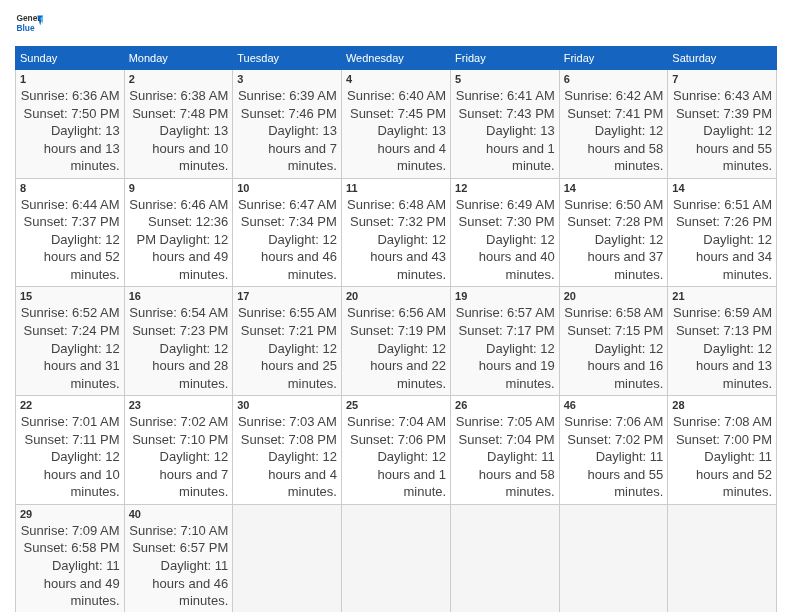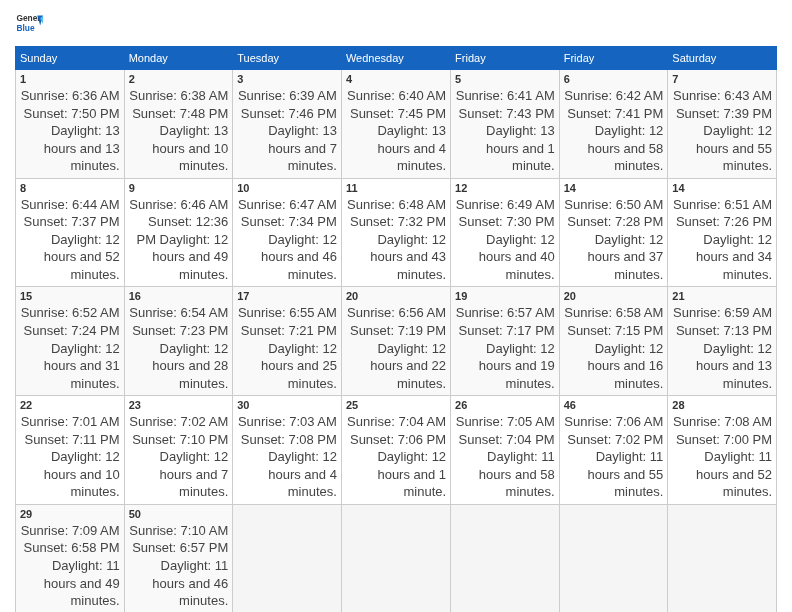--- a/index.html
+++ b/index.html
@@ -321,21 +321,21 @@
         </tr>
         <tr class="row-shade">
           <td>
             <span class="day-num">29</span>
             <div class="day-info">Sunrise: 7:09 AM
 Sunset: 6:58 PM
 Daylight: 11 hours
 and 49 minutes.</div>
           </td>
           <td>
-            <span class="day-num">50</span>
+            <span class="day-num">40</span>
             <div class="day-info">Sunrise: 7:10 AM
 Sunset: 6:57 PM
 Daylight: 11 hours
 and 46 minutes.</div>
           </td>
           <td class="empty"></td>
           <td class="empty"></td>
           <td class="empty"></td>
           <td class="empty"></td>
           <td class="empty"></td>

